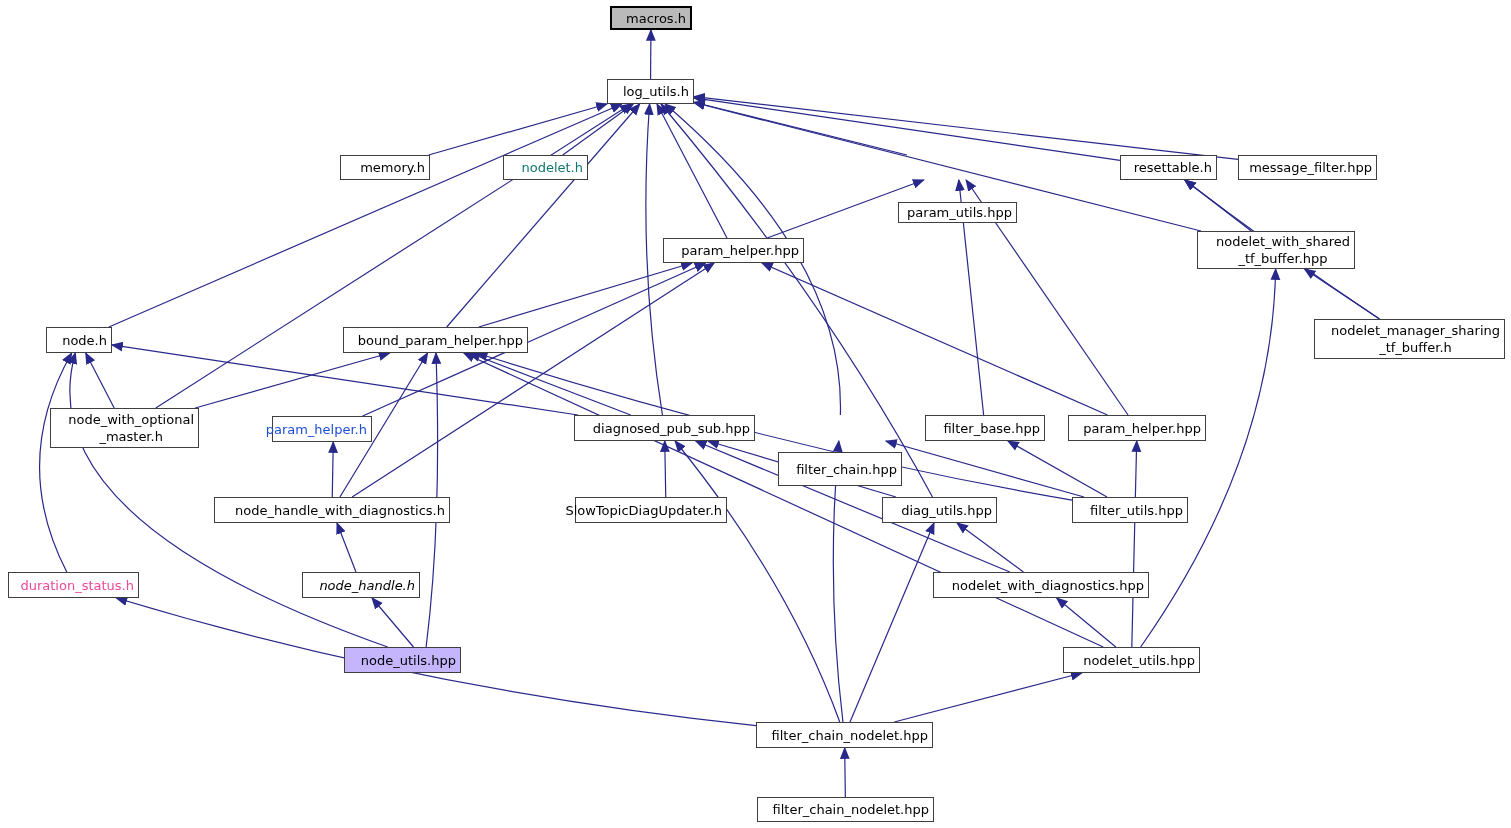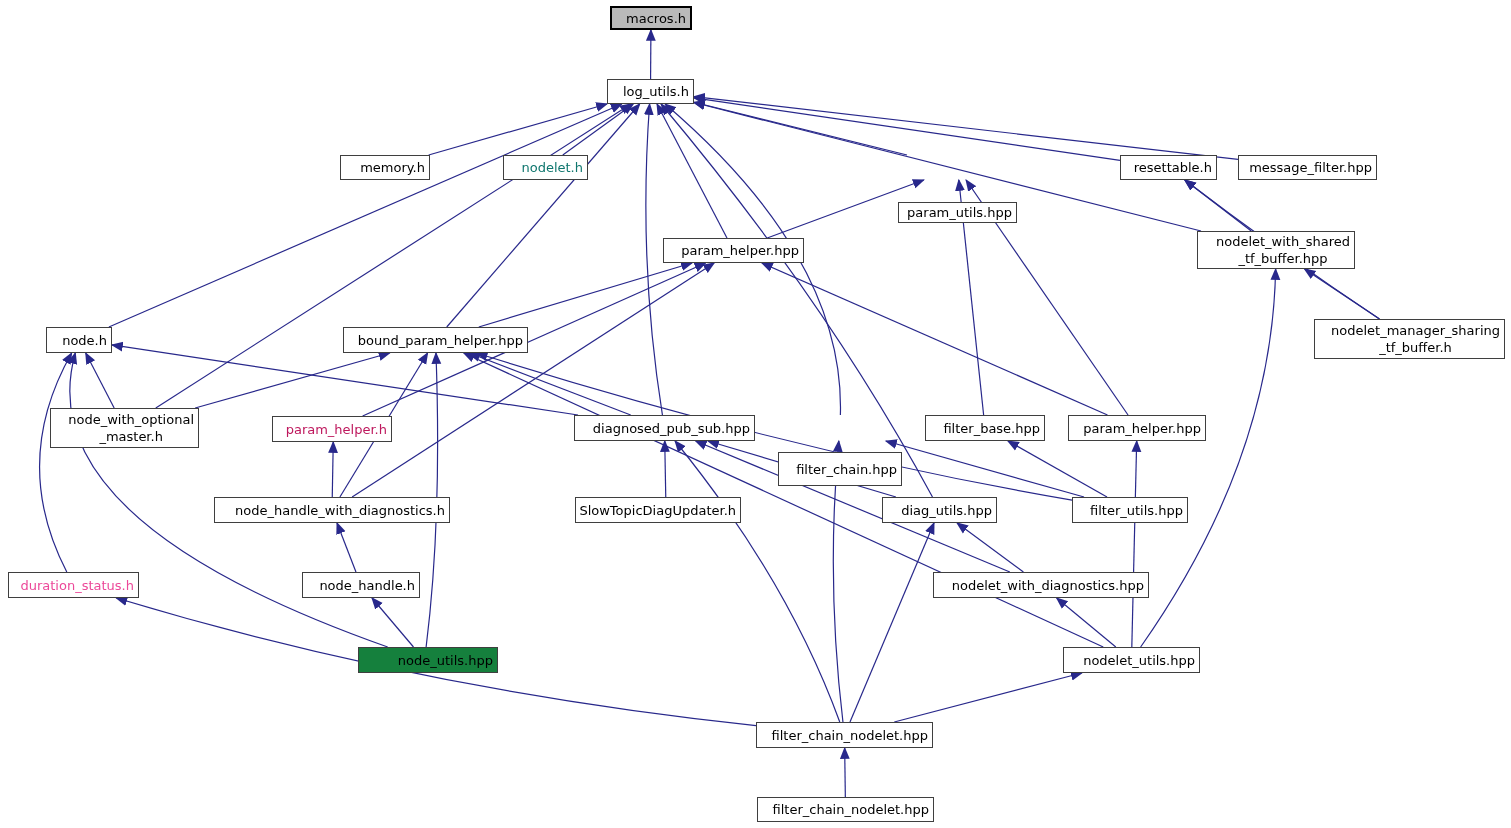--- a/index.html
+++ b/index.html
@@ -133,57 +133,57 @@
       <span class="node-label">bound_param_helper.hpp</span>
     </div>
     <div class="graph-node" style="left: 50px; top: 408px; width: 149px; height: 40px; background: rgb(255, 255, 255); border: 1px solid rgb(63, 63, 63); color: rgb(0, 0, 0);">
       <span class="node-label">node_with_optional
 _master.h</span>
     </div>
     <div class="graph-node" style="left: 1314px; top: 319px; width: 191px; height: 40px; background: rgb(255, 255, 255); border: 1px solid rgb(63, 63, 63); color: rgb(0, 0, 0);">
       <span class="node-label">nodelet_manager_sharing
 _tf_buffer.h</span>
     </div>
-    <div class="graph-node" style="left: 272px; top: 416px; width: 120px; height: 26px; background: rgb(255, 255, 255); border: 1px solid rgb(63, 63, 63); color: #be185d;">
+    <div class="graph-node" style="left: 272px; top: 416px; width: 100px; height: 26px; background: rgb(255, 255, 255); border: 1px solid rgb(63, 63, 63); color: #1d4ed8;">
       <span class="node-label">param_helper.h</span>
     </div>
     <div class="graph-node" style="left: 574px; top: 415px; width: 181px; height: 26px; background: rgb(255, 255, 255); border: 1px solid rgb(63, 63, 63); color: rgb(0, 0, 0);">
       <span class="node-label">diagnosed_pub_sub.hpp</span>
     </div>
     <div class="graph-node" style="left: 778px; top: 415px; width: 124px; height: 34px; background: rgb(255, 255, 255); border: 1px solid rgb(63, 63, 63); color: rgb(0, 0, 0); margin-top: 37px;">
       <span class="node-label">filter_chain.hpp</span>
     </div>
     <div class="graph-node" style="left: 925px; top: 415px; width: 120px; height: 26px; background: rgb(255, 255, 255); border: 1px solid rgb(63, 63, 63); color: rgb(0, 0, 0);">
       <span class="node-label">filter_base.hpp</span>
     </div>
     <div class="graph-node" style="left: 1068px; top: 415px; width: 138px; height: 26px; background: rgb(255, 255, 255); border: 1px solid rgb(63, 63, 63); color: rgb(0, 0, 0);">
       <span class="node-label">param_helper.hpp</span>
     </div>
     <div class="graph-node" style="left: 214px; top: 497px; width: 236px; height: 26px; background: rgb(255, 255, 255); border: 1px solid rgb(63, 63, 63); color: rgb(0, 0, 0);">
       <span class="node-label">node_handle_with_diagnostics.h</span>
     </div>
-    <div class="graph-node" style="left: 575px; top: 497px; width: 166px; height: 26px; background: rgb(255, 255, 255); border: 1px solid rgb(63, 63, 63); color: rgb(0, 0, 0);">
+    <div class="graph-node" style="left: 575px; top: 497px; width: 152px; height: 26px; background: rgb(255, 255, 255); border: 1px solid rgb(63, 63, 63); color: rgb(0, 0, 0);">
       <span class="node-label">SlowTopicDiagUpdater.h</span>
     </div>
     <div class="graph-node" style="left: 882px; top: 497px; width: 115px; height: 26px; background: rgb(255, 255, 255); border: 1px solid rgb(63, 63, 63); color: rgb(0, 0, 0);">
       <span class="node-label">diag_utils.hpp</span>
     </div>
     <div class="graph-node" style="left: 1072px; top: 497px; width: 116px; height: 26px; background: rgb(255, 255, 255); border: 1px solid rgb(63, 63, 63); color: rgb(0, 0, 0);">
       <span class="node-label">filter_utils.hpp</span>
     </div>
     <div class="graph-node" style="left: 8px; top: 572px; width: 131px; height: 26px; background: rgb(255, 255, 255); border: 1px solid rgb(63, 63, 63); color: #ec4899;">
       <span class="node-label">duration_status.h</span>
     </div>
-    <div class="graph-node" style="left: 302px; top: 572px; width: 118px; height: 26px; background: rgb(255, 255, 255); border: 1px solid rgb(63, 63, 63); color: rgb(0, 0, 0);">
+    <div class="graph-node" style="left: 302px; top: 572px; width: 118px; height: 26px; background: rgb(255, 255, 255); border: 1px solid rgb(63, 63, 63); color: rgb(0, 0, 0); font-style: italic;">
       <span class="node-label">node_handle.h</span>
     </div>
     <div class="graph-node" style="left: 933px; top: 572px; width: 216px; height: 26px; background: rgb(255, 255, 255); border: 1px solid rgb(63, 63, 63); color: rgb(0, 0, 0);">
       <span class="node-label">nodelet_with_diagnostics.hpp</span>
     </div>
-    <div class="graph-node" style="left: 358px; top: 647px; width: 140px; height: 26px; background: #15803d; border: 1px solid rgb(63, 63, 63); color: rgb(0, 0, 0);">
+    <div class="graph-node" style="left: 344px; top: 647px; width: 117px; height: 26px; background: #c4b5fd; border: 1px solid rgb(63, 63, 63); color: rgb(0, 0, 0);">
       <span class="node-label">node_utils.hpp</span>
     </div>
     <div class="graph-node" style="left: 1063px; top: 647px; width: 137px; height: 26px; background: rgb(255, 255, 255); border: 1px solid rgb(63, 63, 63); color: rgb(0, 0, 0);">
       <span class="node-label">nodelet_utils.hpp</span>
     </div>
     <div class="graph-node" style="left: 756px; top: 722px; width: 177px; height: 26px; background: rgb(255, 255, 255); border: 1px solid rgb(63, 63, 63); color: rgb(0, 0, 0);">
       <span class="node-label">filter_chain_nodelet.hpp</span>
     </div>
     <div class="graph-node" style="left: 757px; top: 797px; width: 177px; height: 25px; background: rgb(255, 255, 255); border: 1px solid rgb(63, 63, 63); color: rgb(0, 0, 0);">
       <span class="node-label">filter_chain_nodelet.hpp</span>

